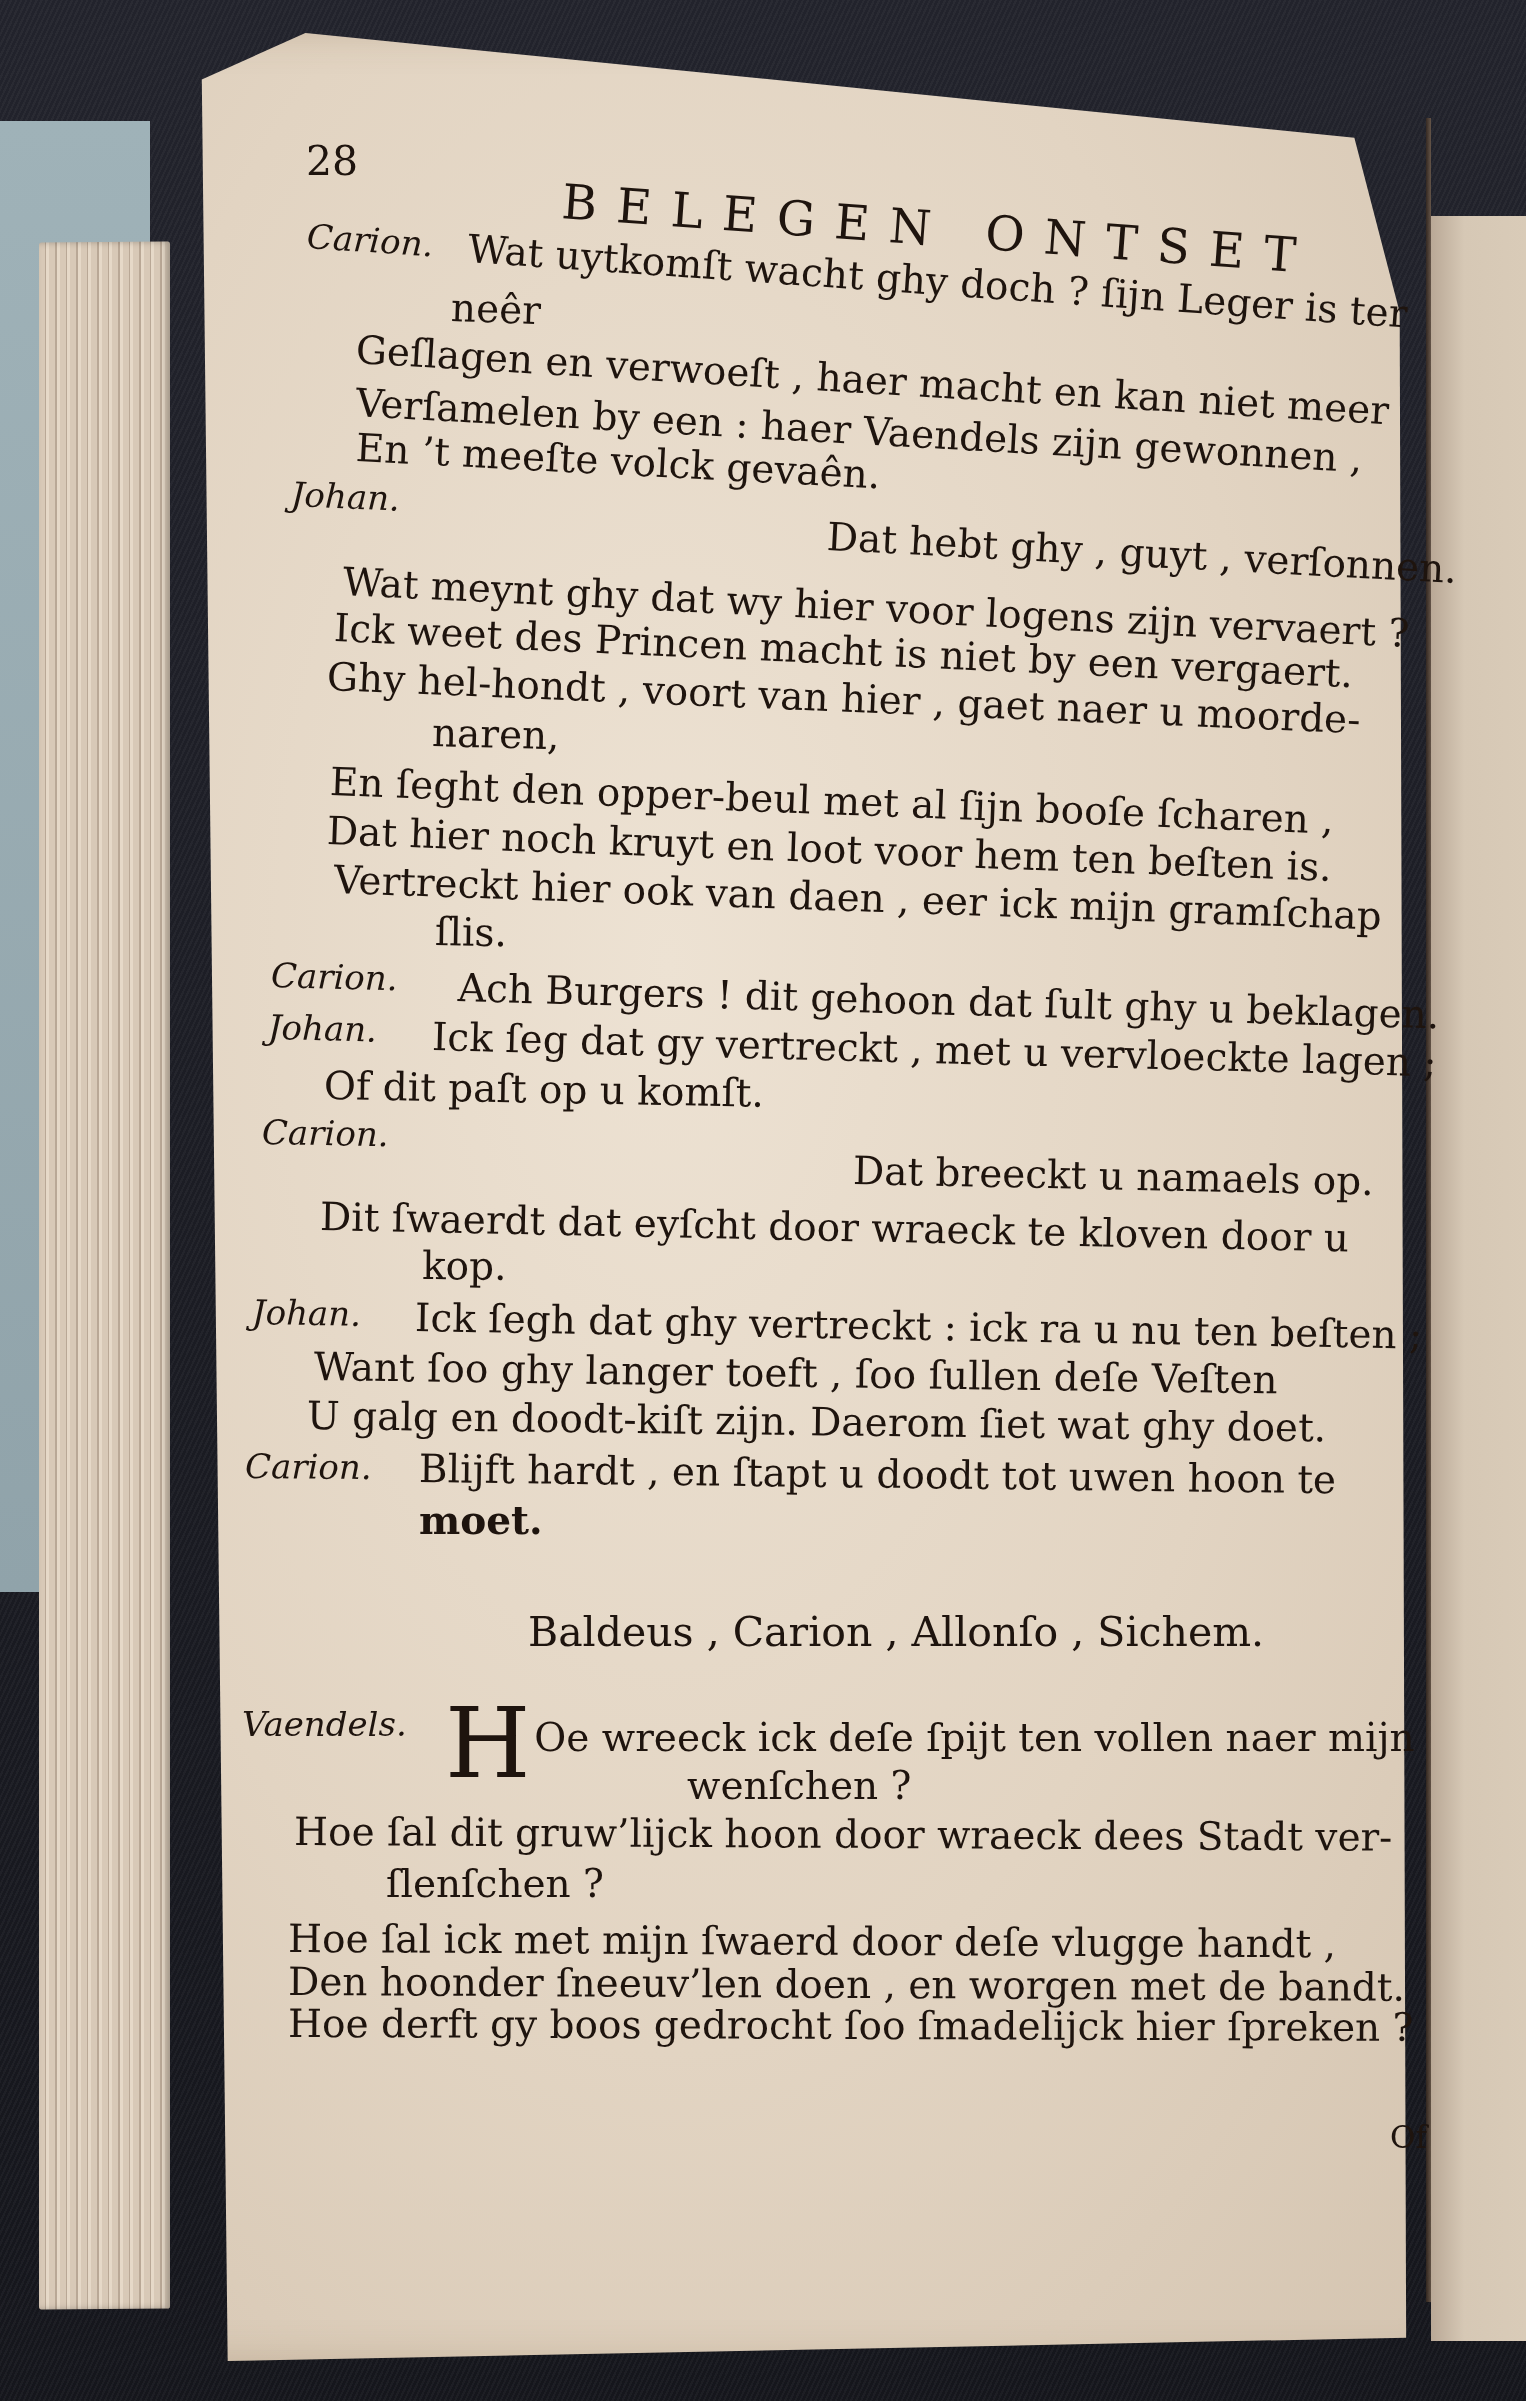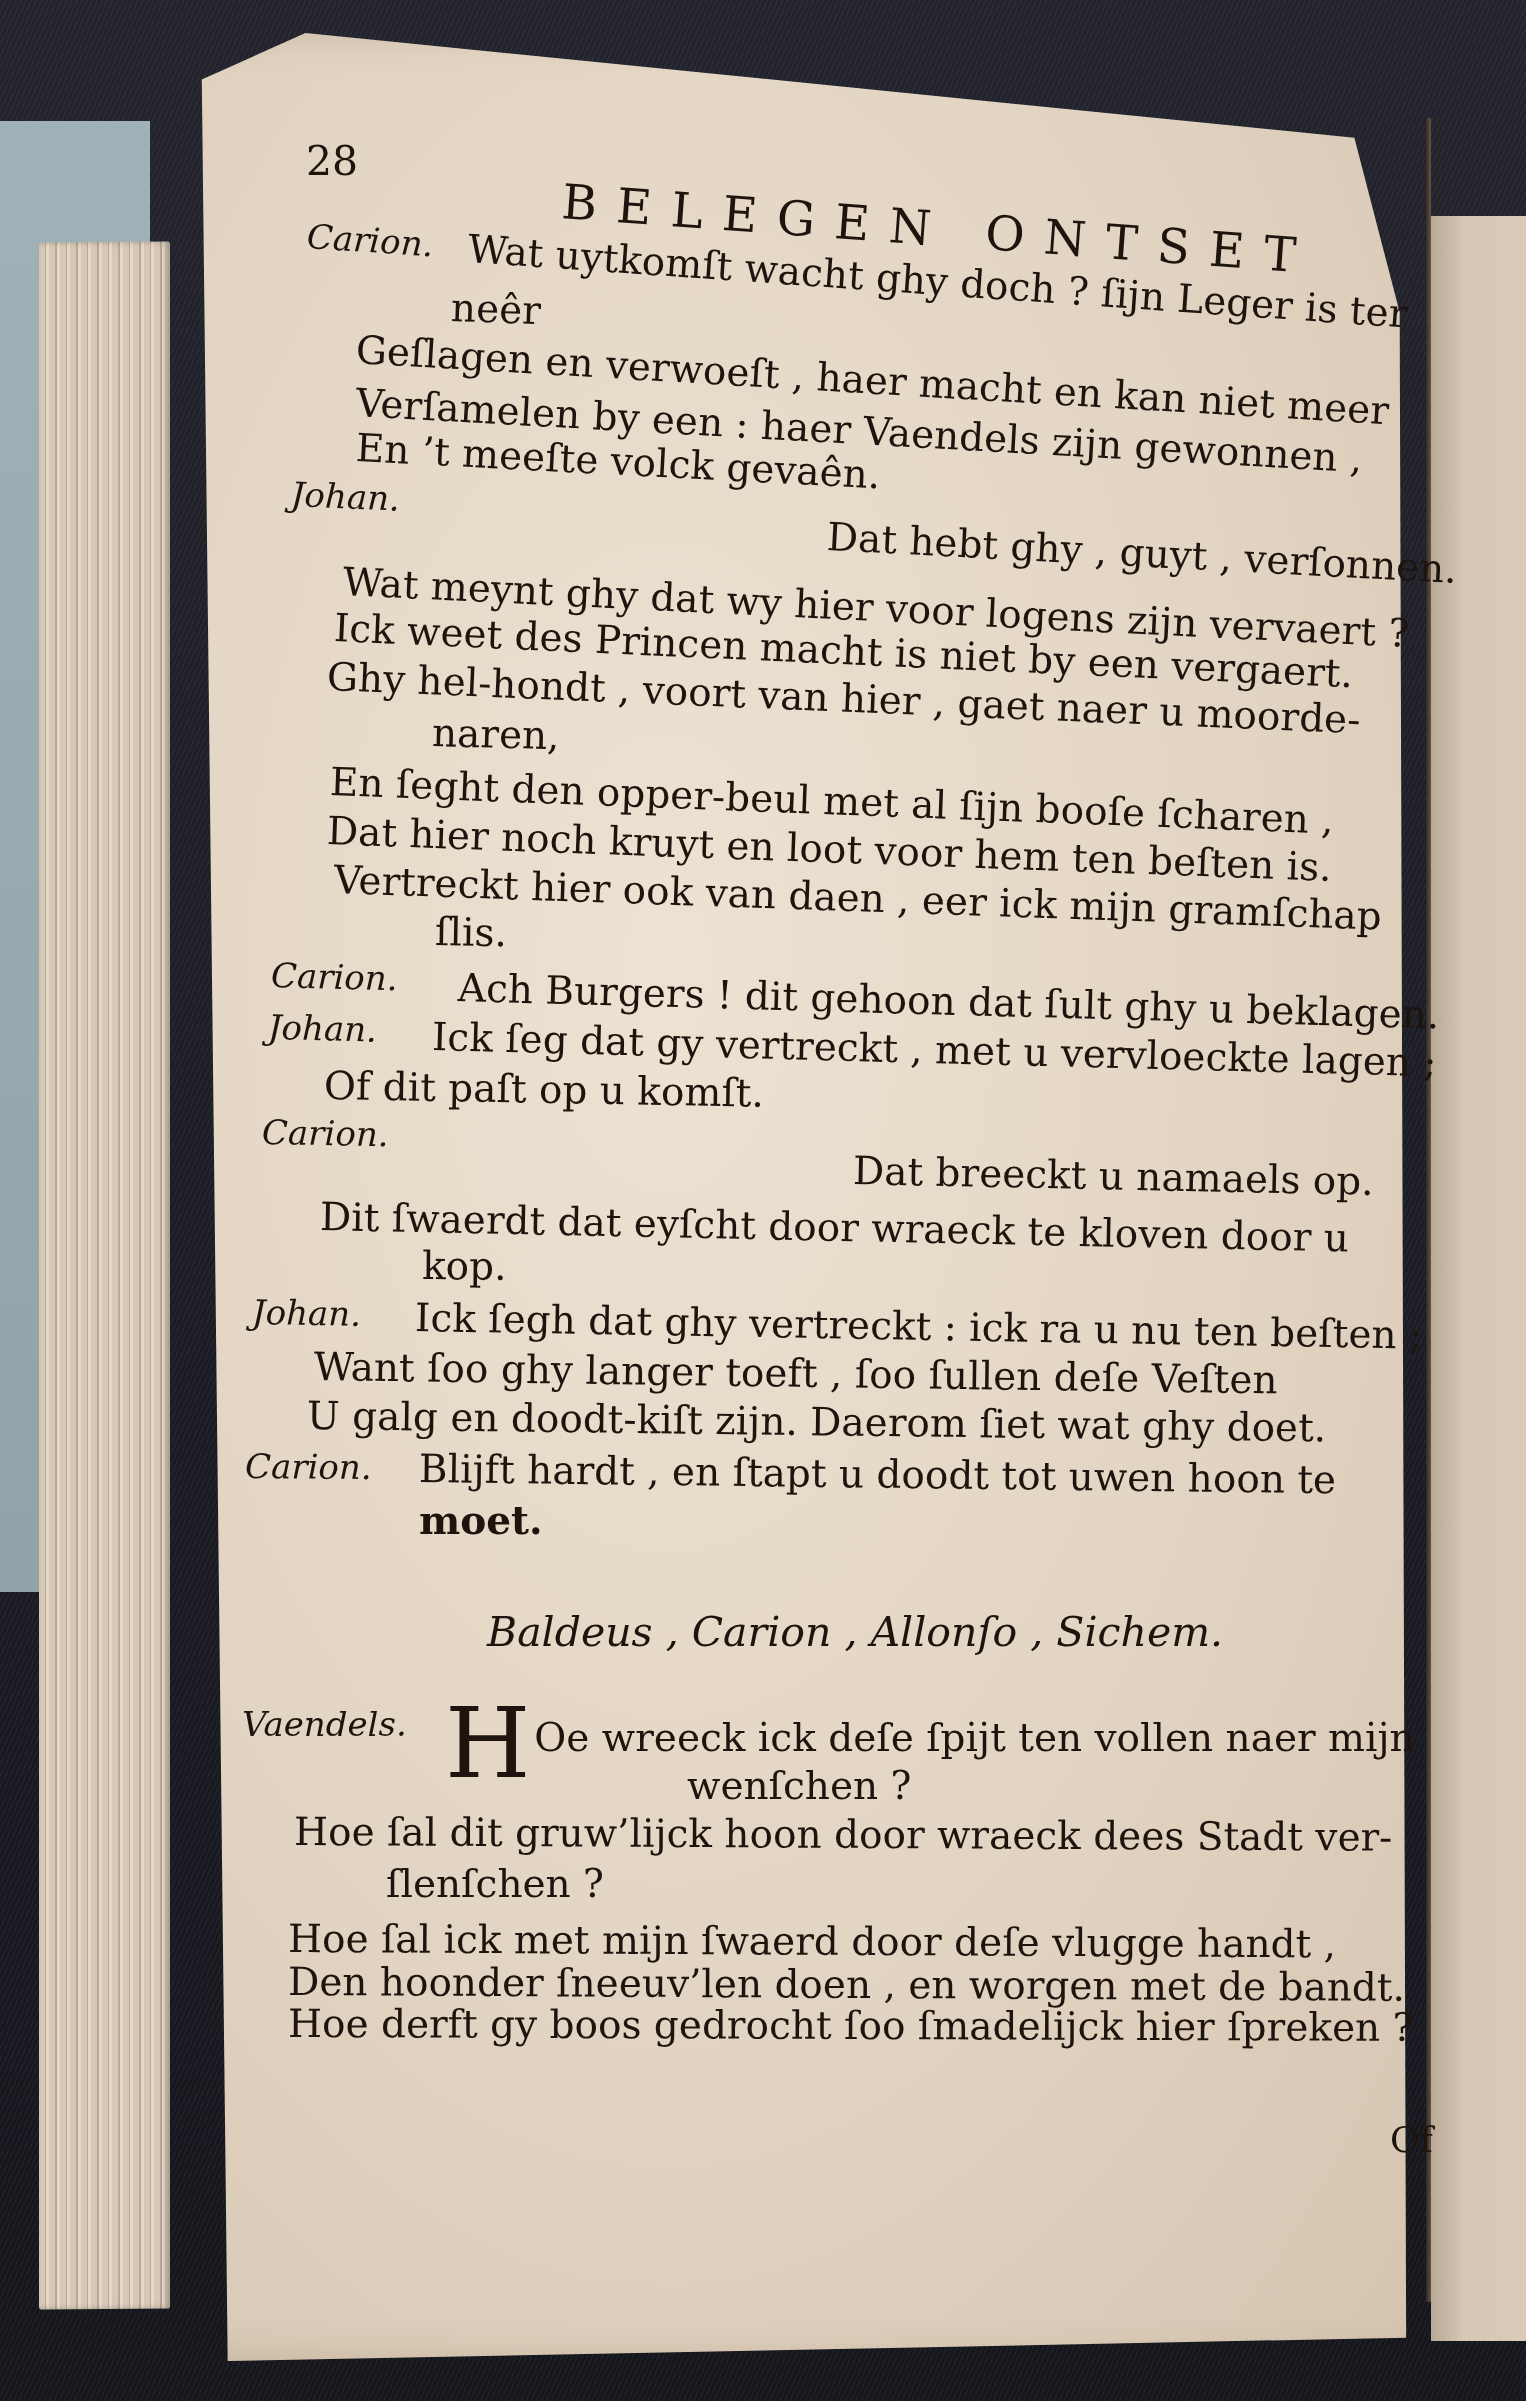--- a/index.html
+++ b/index.html
@@ -53,23 +53,23 @@
     color: #1e140e;
   }
   .line {
     position: absolute; white-space: nowrap;
     font-size: 39px; line-height: 1;
     transform-origin: left center;
   }
   .speaker { font-style: italic; font-size: 34px; }
   .folio { font-size: 41px; }
   .running-head { font-size: 48px; letter-spacing: 19.6px; }
-  .cast { font-style: italic; font-size: 41px; }
+  .cast { font-size: 41px; margin-left: 41px; }
   .dropcap { font-size: 98px; line-height: 1; vertical-align: -26px; margin-right: 3.9px; }
-  .catch { font-size: 36px; }
+  .catch { font-size: 31px; }
 </style>
 </head>
 <body>
 
 <div class="cloth"></div>
 <div class="blue-card"></div>
 <div class="page-stack"></div>
 <div class="page"></div>
 <div class="facing-page"></div>
 <div class="page-gutter-line"></div>

